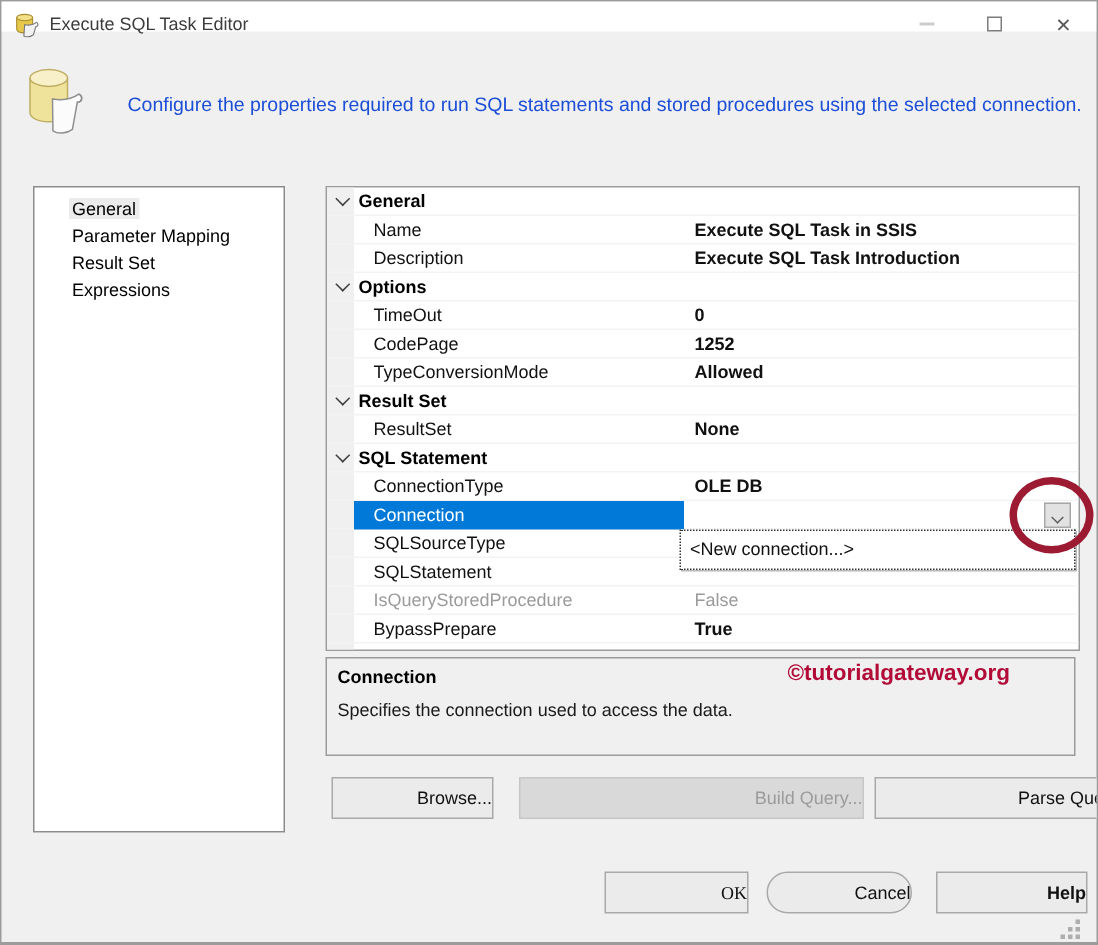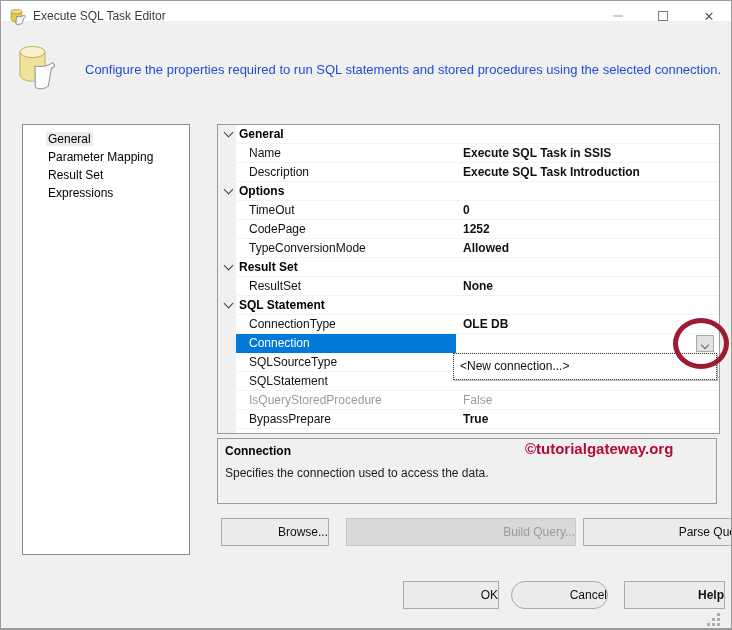--- a/index.html
+++ b/index.html
@@ -49,21 +49,21 @@
   .help-panel{position:absolute;left:216px;top:437px;width:500px;height:66px;background:#f0f0f0;border:1px solid #9b9b9b;}
   .help-title{position:absolute;left:7px;top:5px;font-size:12px;font-weight:bold;color:#000;}
   .help-text{position:absolute;left:7px;top:27px;font-size:12px;color:#1a1a1a;white-space:nowrap;}
   .watermark{position:absolute;left:524px;top:439px;font-size:15px;font-weight:bold;color:#b30b38;z-index:35;white-space:nowrap;}
   
   .btn{position:absolute;height:28px;background:#ebebeb;border:1px solid #a9a9a9;font-family:"Liberation Sans",sans-serif;font-size:12px;color:#111;text-align:right;padding:0;cursor:default;}
   .btn:disabled{background:#d9d9d9;color:#9b9b9b;border-color:#c6c6c6;}
   .btn-browse{left:220px;top:517px;width:108px;}
   .btn-build{left:345px;top:517px;width:230px;}
   .btn-parse{left:582px;top:517px;width:164px;}
-  .btn-ok{left:402px;top:580px;width:96px;}
+  .btn-ok{left:402px;top:580px;width:96px;font-family:Liberation Serif, serif;}
   .btn-cancel{left:510px;top:580px;width:97px;border-radius:14px;}
   .btn-help{left:623px;top:580px;width:101px;font-weight:bold;}
   
   .grip{position:absolute;left:706px;top:612px;width:3px;height:3px;background:transparent;
     box-shadow:10px 0 #aeaeae,5px 5px #aeaeae,10px 5px #aeaeae,0 10px #aeaeae,5px 10px #aeaeae,10px 10px #aeaeae;}
 </style>
 </head>
 <body>
 
 <div class="window">

